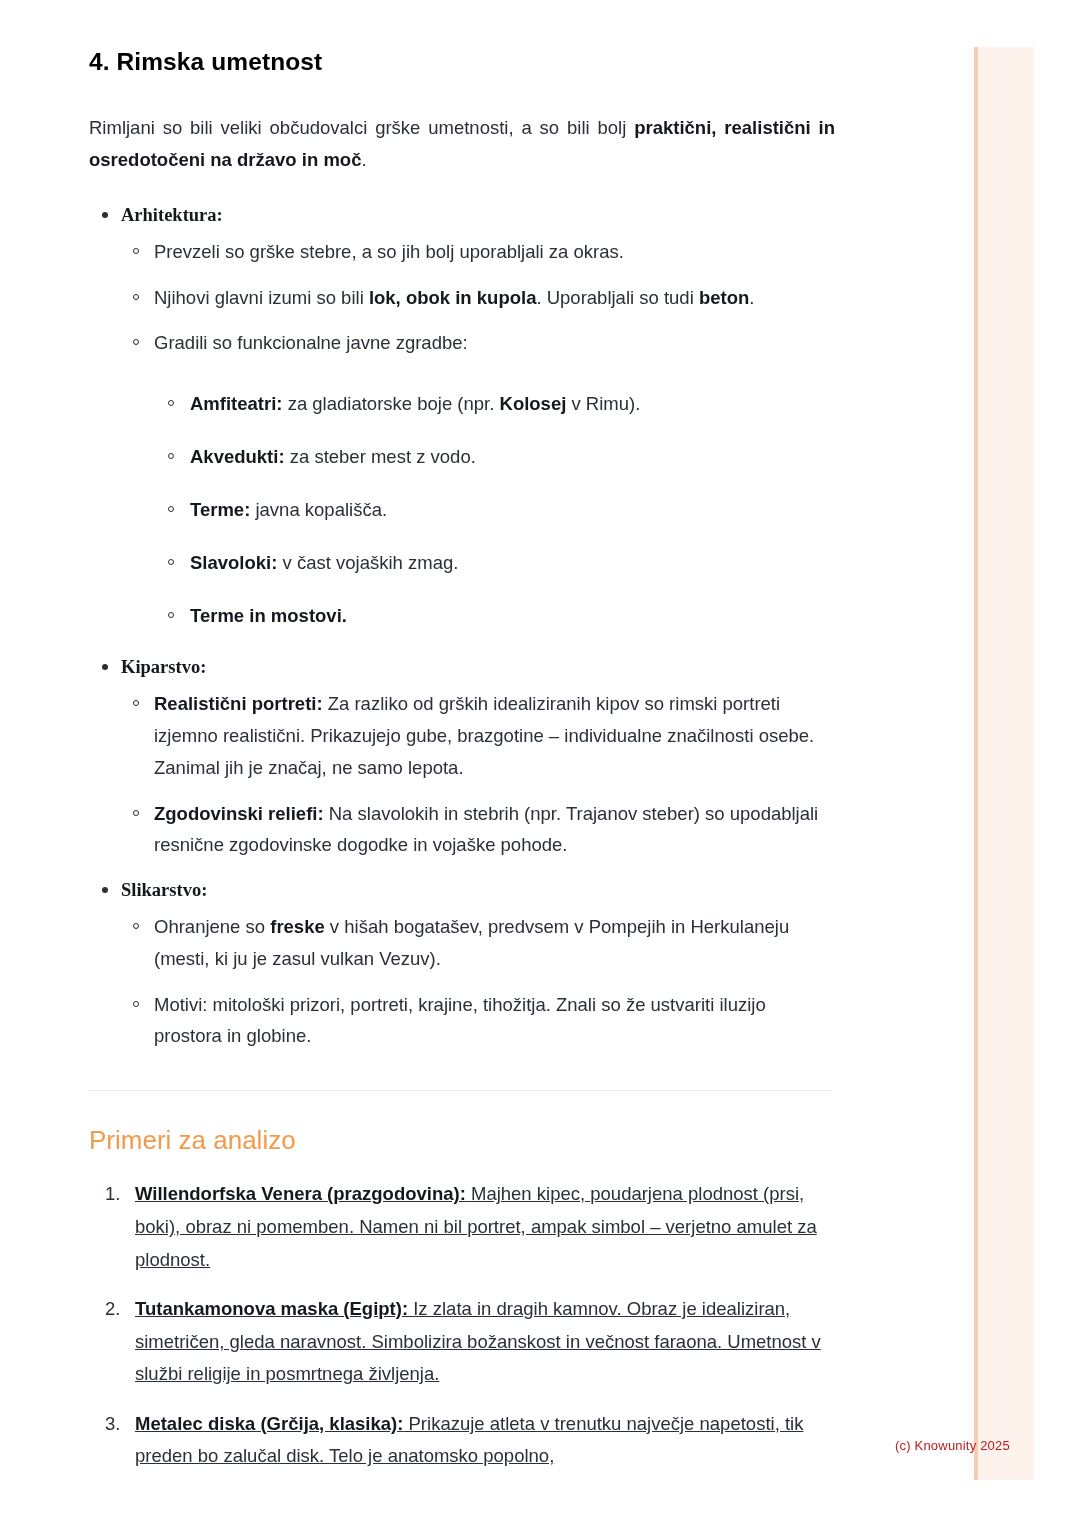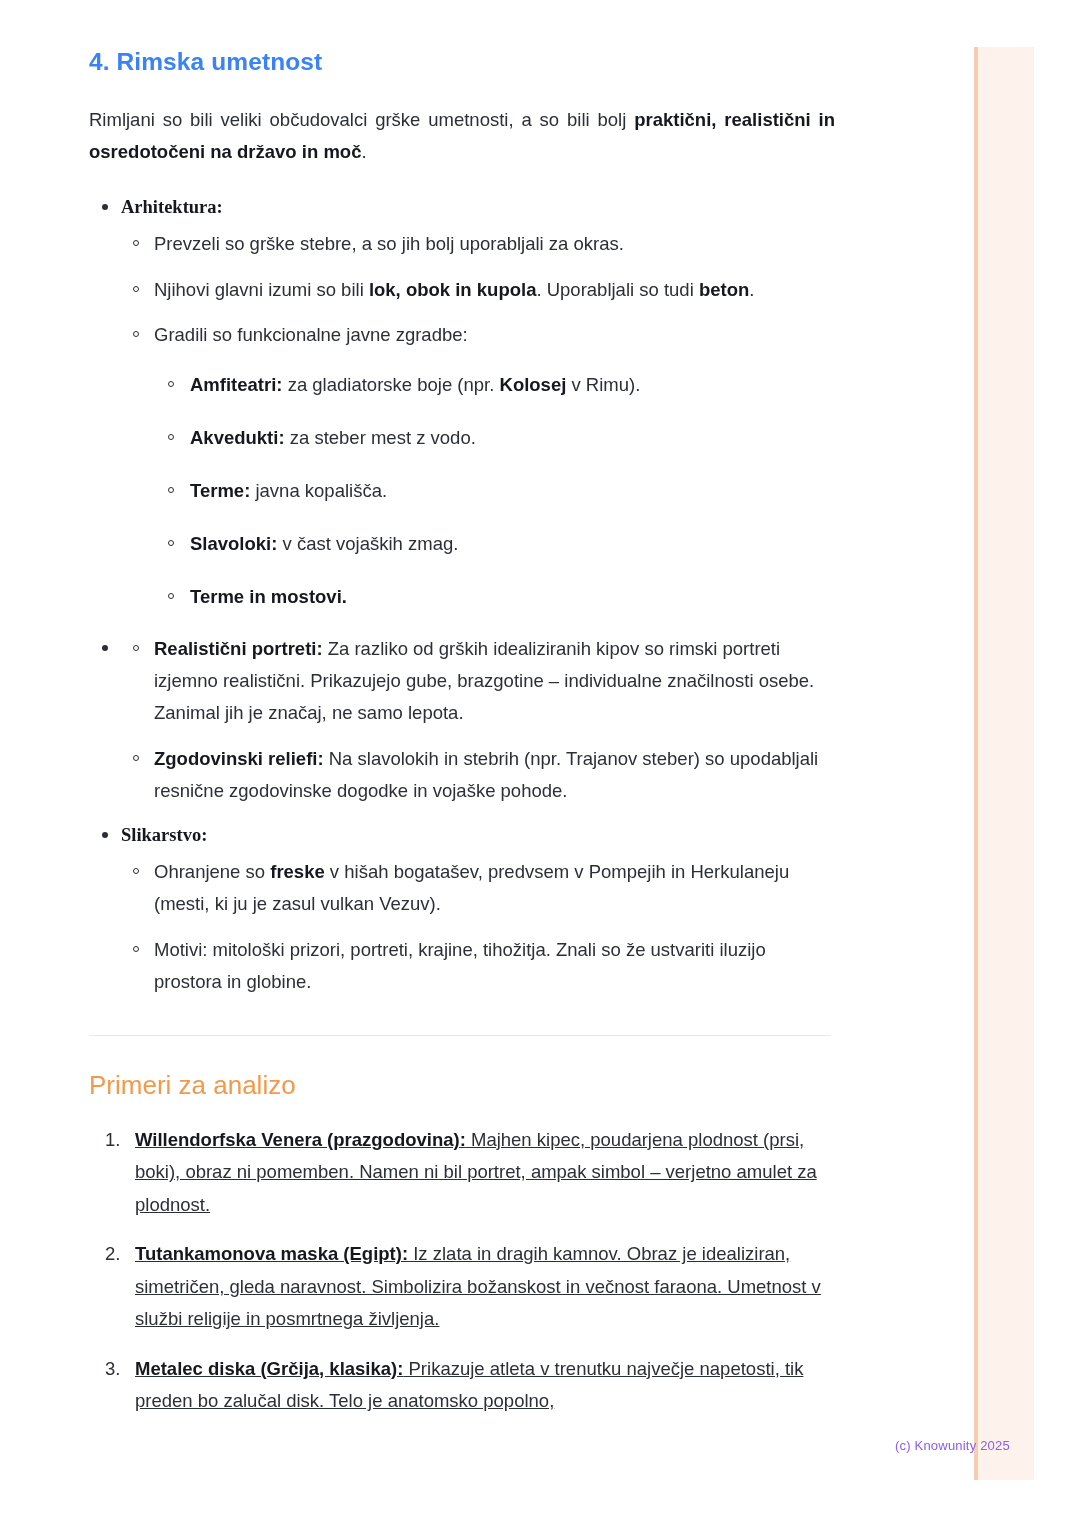--- a/index.html
+++ b/index.html
@@ -45,22 +45,22 @@
     padding: 47px 0 0 0;
   }
   .content {
     width: 746px;
     margin-left: 89px;
   }
 
   h1.section-title {
     font-size: 24.5px;
     font-weight: bold;
-    color: #3b82f6;
-    margin: 0 0 28px 0;
+    color: #000000;
+    margin: 0 0 36px 0;
     letter-spacing: 0.1px;
     line-height: 1.2;
   }
   h2.section-title {
     font-size: 26px;
     font-weight: normal;
     color: #f2994a;
     margin: 34px 0 22px 0;
     line-height: 1.2;
   }
@@ -123,21 +123,21 @@
     top: 12px;
     width: 6px;
     height: 6px;
     border-radius: 50%;
     border: 1.4px solid #2b2f36;
     box-sizing: border-box;
   }
 
   ul.lvl3 {
     list-style: none;
-    margin: 18px 0 0 0;
+    margin: 29px 0 0 0;
     padding: 0;
   }
   ul.lvl3 > li {
     position: relative;
     padding-left: 36px;
     margin-bottom: 21px;
     font-size: 18.5px;
     line-height: 1.72;
   }
   ul.lvl3 > li::before {
@@ -182,21 +182,21 @@
     font-size: 18.5px;
     line-height: 1.76;
     color: #2b2f36;
   }
 
   #watermark {
     position: absolute;
     left: 895px;
     top: 1438px;
     font-size: 13px;
-    color: #8b5cf6;
+    color: #b91c1c;
     letter-spacing: 0.2px;
     white-space: nowrap;
   }
 </style>
 </head>
 <body>
 
 <div id="side-strip"></div>
 <div id="side-strip-accent"></div>
 
@@ -221,20 +221,21 @@
               <li><b>Akvedukti:</b><span> za steber mest z vodo.</span></li>
               <li><b>Terme:</b><span> javna kopališča.</span></li>
               <li><b>Slavoloki:</b><span> v čast vojaških zmag.</span></li>
               <li><b>Terme in mostovi.</b></li>
             </ul>
           </li>
         </ul>
       </li>
 
       <li>
+        <span class="lvl1-label">Kiparstvo:</span>
         <ul class="lvl2">
           <li><b>Realistični portreti:</b><span> Za razliko od grških idealiziranih kipov so rimski portreti izjemno realistični. Prikazujejo gube, brazgotine – individualne značilnosti osebe. Zanimal jih je značaj, ne samo lepota.</span></li>
           <li><b>Zgodovinski reliefi:</b><span> Na slavolokih in stebrih (npr. Trajanov steber) so upodabljali resnične zgodovinske dogodke in vojaške pohode.</span></li>
         </ul>
       </li>
 
       <li>
         <span class="lvl1-label">Slikarstvo:</span>
         <ul class="lvl2">
           <li><span>Ohranjene so </span><b>freske</b><span> v hišah bogatašev, predvsem v Pompejih in Herkulaneju (mesti, ki ju je zasul vulkan Vezuv).</span></li>

